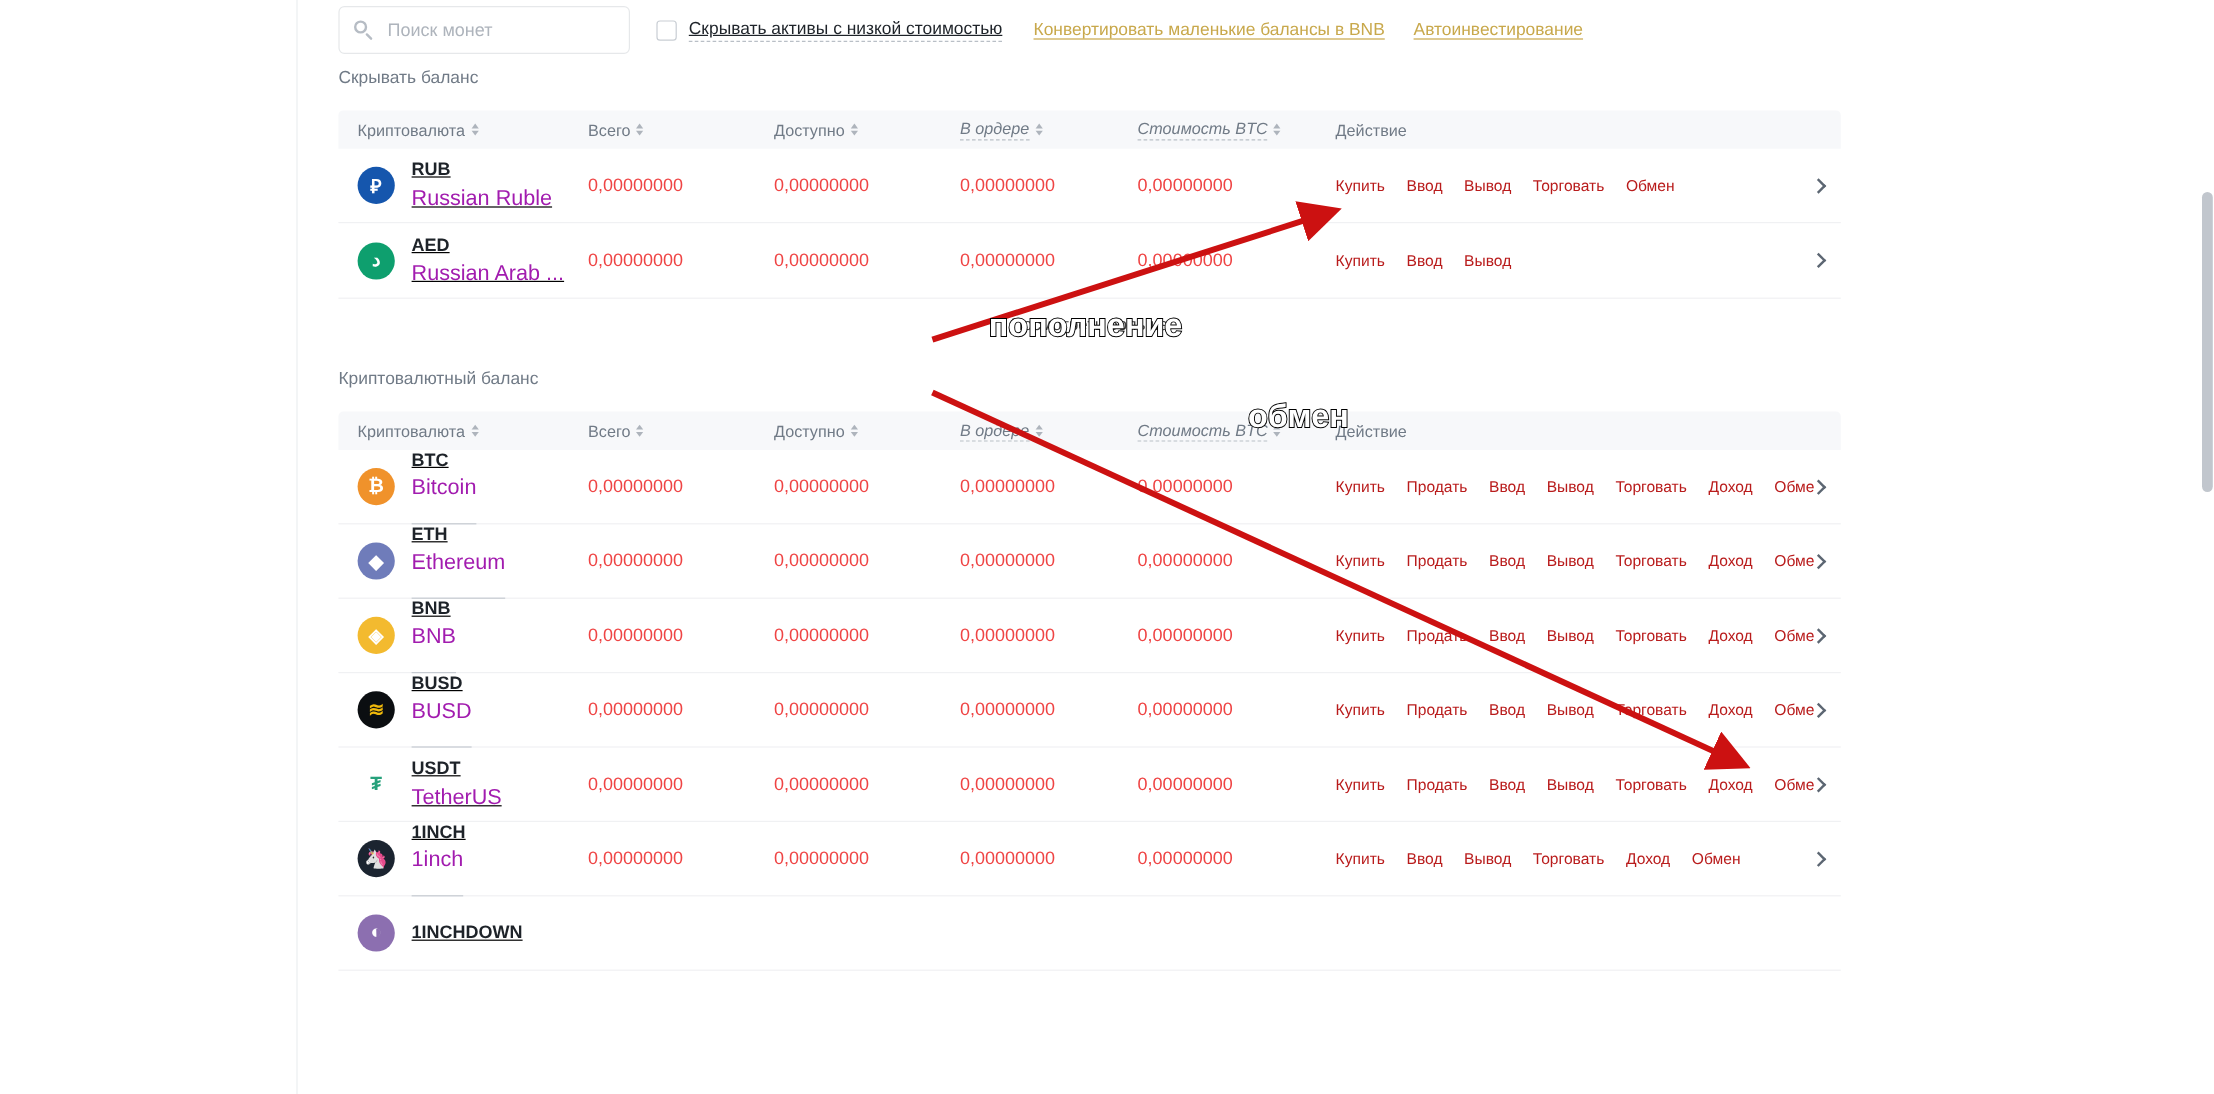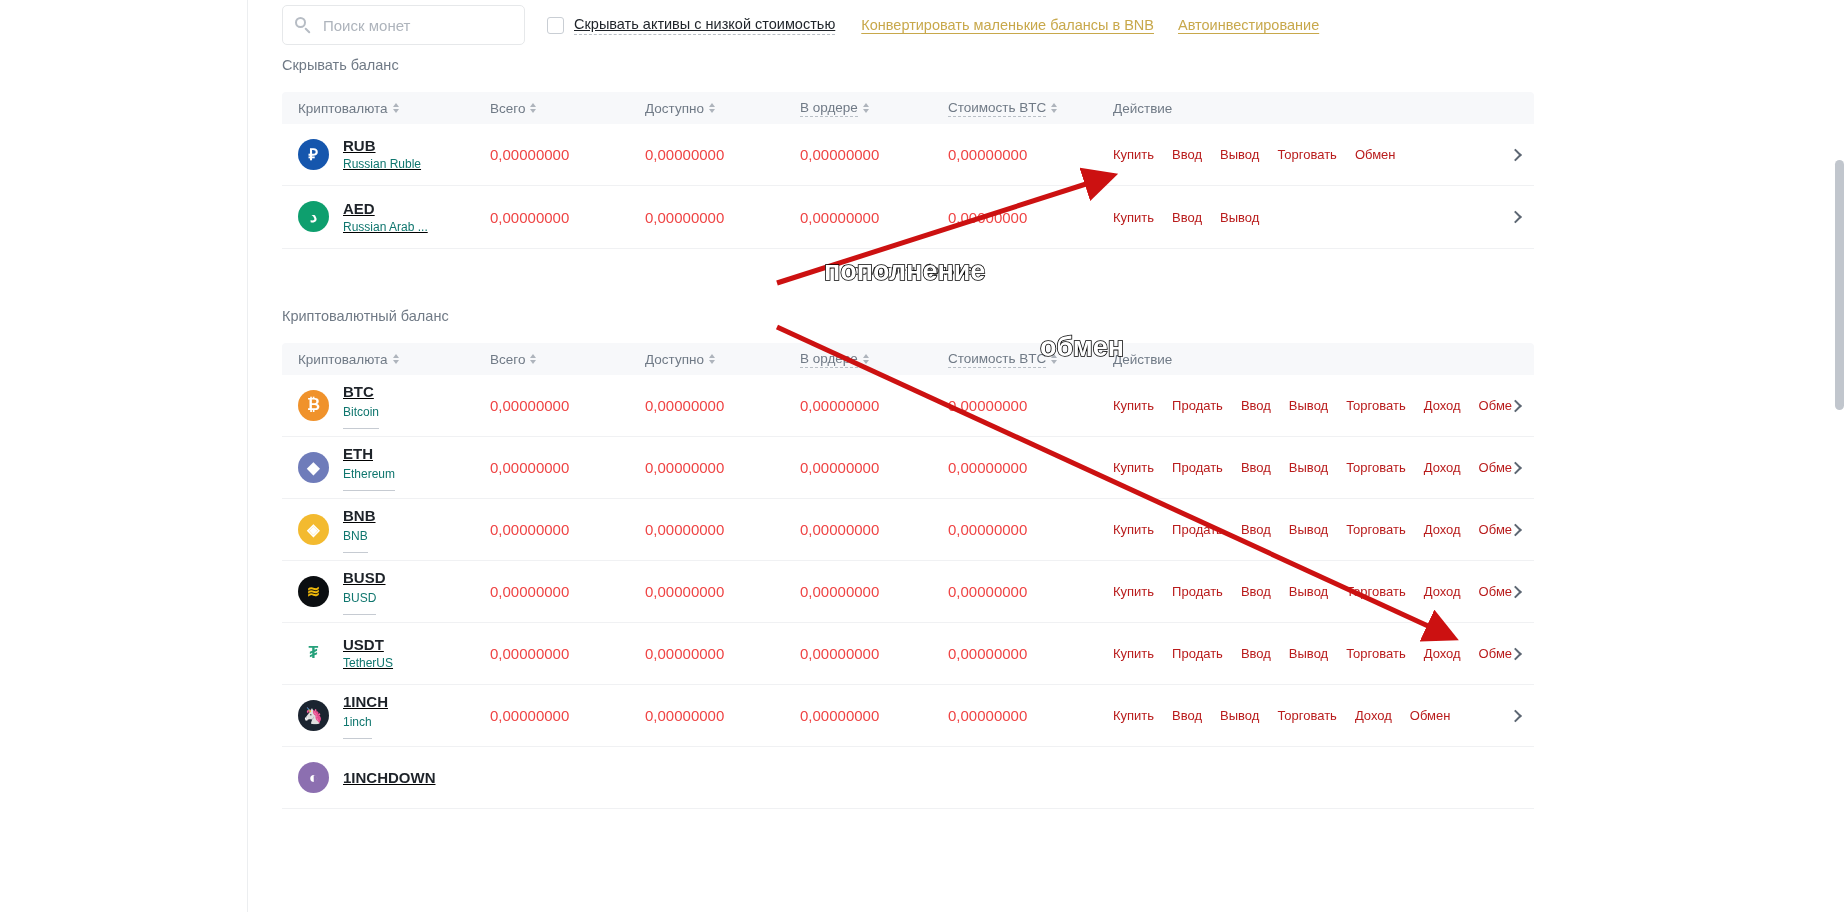--- a/index.html
+++ b/index.html
@@ -130,20 +130,21 @@
     background: #f7f8fa;
     border-radius: 4px 4px 0 0;
     display: flex; align-items: center;
     font-size: 13.5px;
     color: #707a86;
   }
   .th { display: flex; align-items: center; }
   .th-text.dashed {
     border-bottom: 1px dashed #b9bfc6;
     padding-bottom: 1px;
+    font-style: italic;
   }
   .sorter {
     display: inline-flex; flex-direction: column;
     margin-left: 5px;
     line-height: 0;
   }
   .sorter i {
     display: block;
     width: 0; height: 0;
     border-left: 3.5px solid transparent;
@@ -178,26 +179,26 @@
     font-size: 16px;
     font-weight: bold;
     color: #fff;
     overflow: hidden;
   }
   .coin-name { line-height: 1.28; text-decoration: underline; }
   .coin-sym {
     font-size: 15px; font-weight: bold; color: #1e2329;
   }
   .coin-full {
-    font-size: 12px; color: #0f766e; margin-top: 2px;
+    font-size: 18px; color: #a21caf; margin-top: 2px;
   }
   .coin-full.underline {
     border-bottom: 1px solid #c6cbd2;
     display: inline-block;
-    padding-bottom: 7px;
+    padding-bottom: 18px;
   }
   .num {
     font-size: 15px; color: #ef4444;
   }
   .actions {
     display: flex; align-items: center;
     overflow: hidden;
     white-space: nowrap;
   }
   .act {

